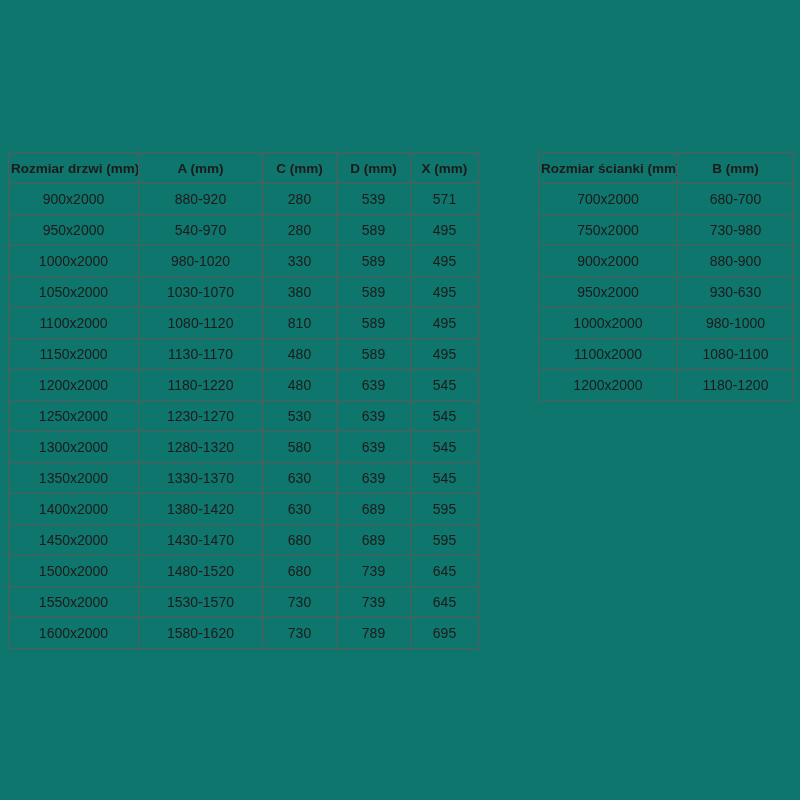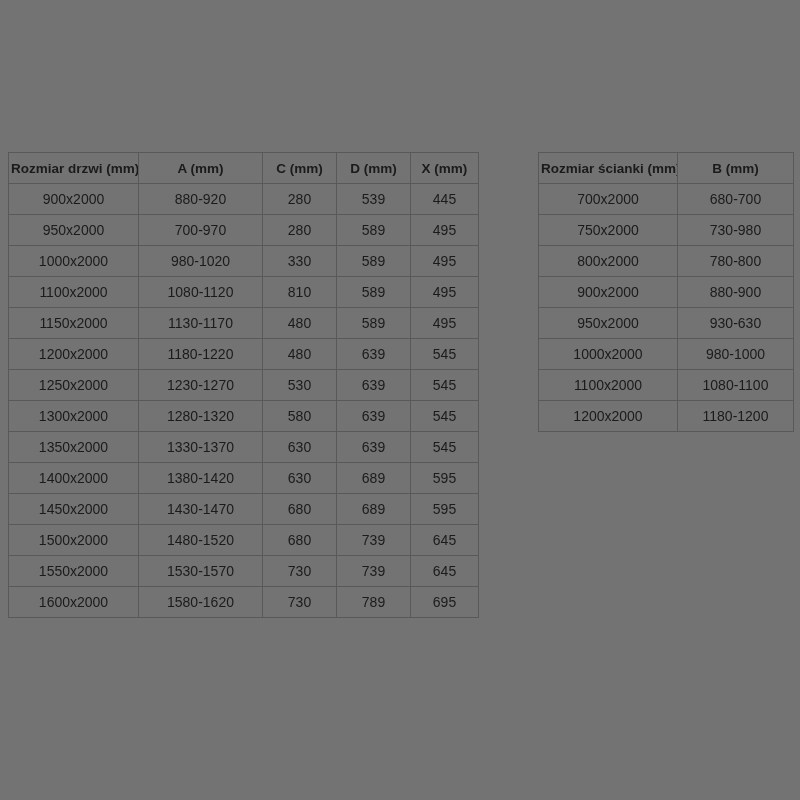--- a/index.html
+++ b/index.html
@@ -4,21 +4,21 @@
 <style>
   html, body {
     margin: 0;
     padding: 0;
     background: #ffffff;
   }
   .canvas {
     position: relative;
     width: 800px;
     height: 800px;
-    background: #737373;
+    background: #0f766e;
     font-family: "Liberation Sans", "DejaVu Sans", sans-serif;
     color: #1b1b1b;
   }
   table.tbl {
     position: absolute;
     border-collapse: collapse;
     table-layout: fixed;
   }
   table.tbl th, table.tbl td {
     border: 1px solid #595959;
@@ -69,33 +69,40 @@
           <th>D (mm)</th>
           <th>X (mm)</th>
         </tr>
       </thead>
       <tbody>
         <tr>
           <td>900x2000</td>
           <td>880-920</td>
           <td>280</td>
           <td>539</td>
-          <td>445</td>
+          <td>571</td>
         </tr>
         <tr>
           <td>950x2000</td>
-          <td>700-970</td>
+          <td>540-970</td>
           <td>280</td>
           <td>589</td>
           <td>495</td>
         </tr>
         <tr>
           <td>1000x2000</td>
           <td>980-1020</td>
           <td>330</td>
+          <td>589</td>
+          <td>495</td>
+        </tr>
+        <tr>
+          <td>1050x2000</td>
+          <td>1030-1070</td>
+          <td>380</td>
           <td>589</td>
           <td>495</td>
         </tr>
         <tr>
           <td>1100x2000</td>
           <td>1080-1120</td>
           <td>810</td>
           <td>589</td>
           <td>495</td>
         </tr>
@@ -185,24 +192,20 @@
       <tbody>
         <tr>
           <td>700x2000</td>
           <td>680-700</td>
         </tr>
         <tr>
           <td>750x2000</td>
           <td>730-980</td>
         </tr>
         <tr>
-          <td>800x2000</td>
-          <td>780-800</td>
-        </tr>
-        <tr>
           <td>900x2000</td>
           <td>880-900</td>
         </tr>
         <tr>
           <td>950x2000</td>
           <td>930-630</td>
         </tr>
         <tr>
           <td>1000x2000</td>
           <td>980-1000</td>

